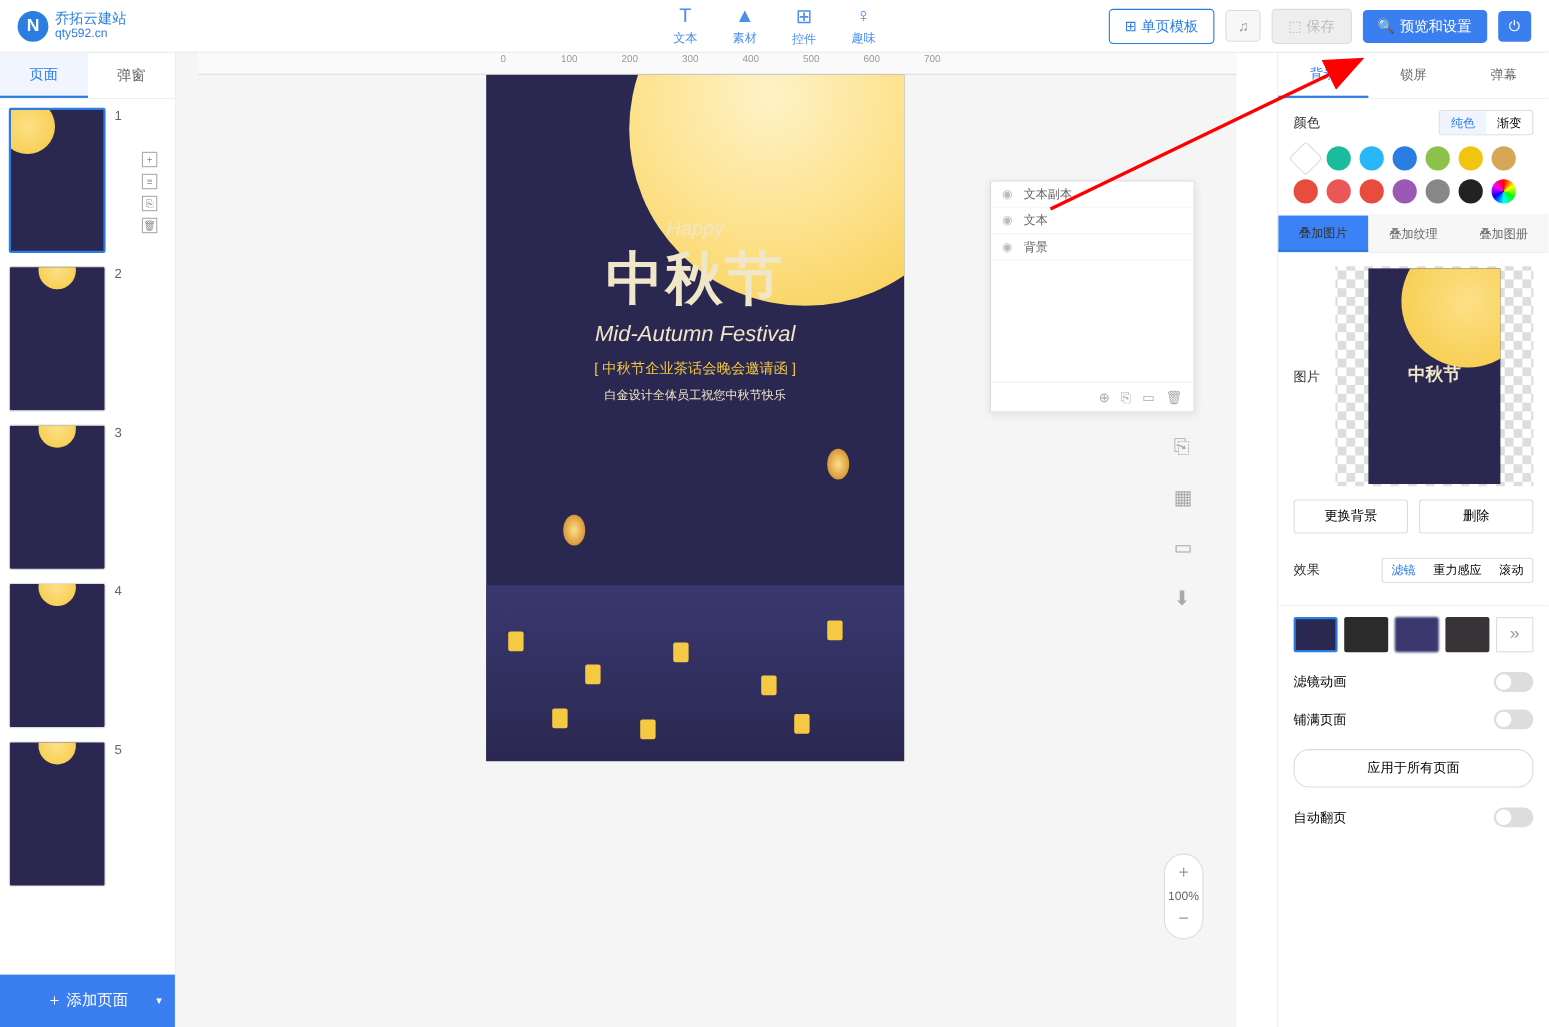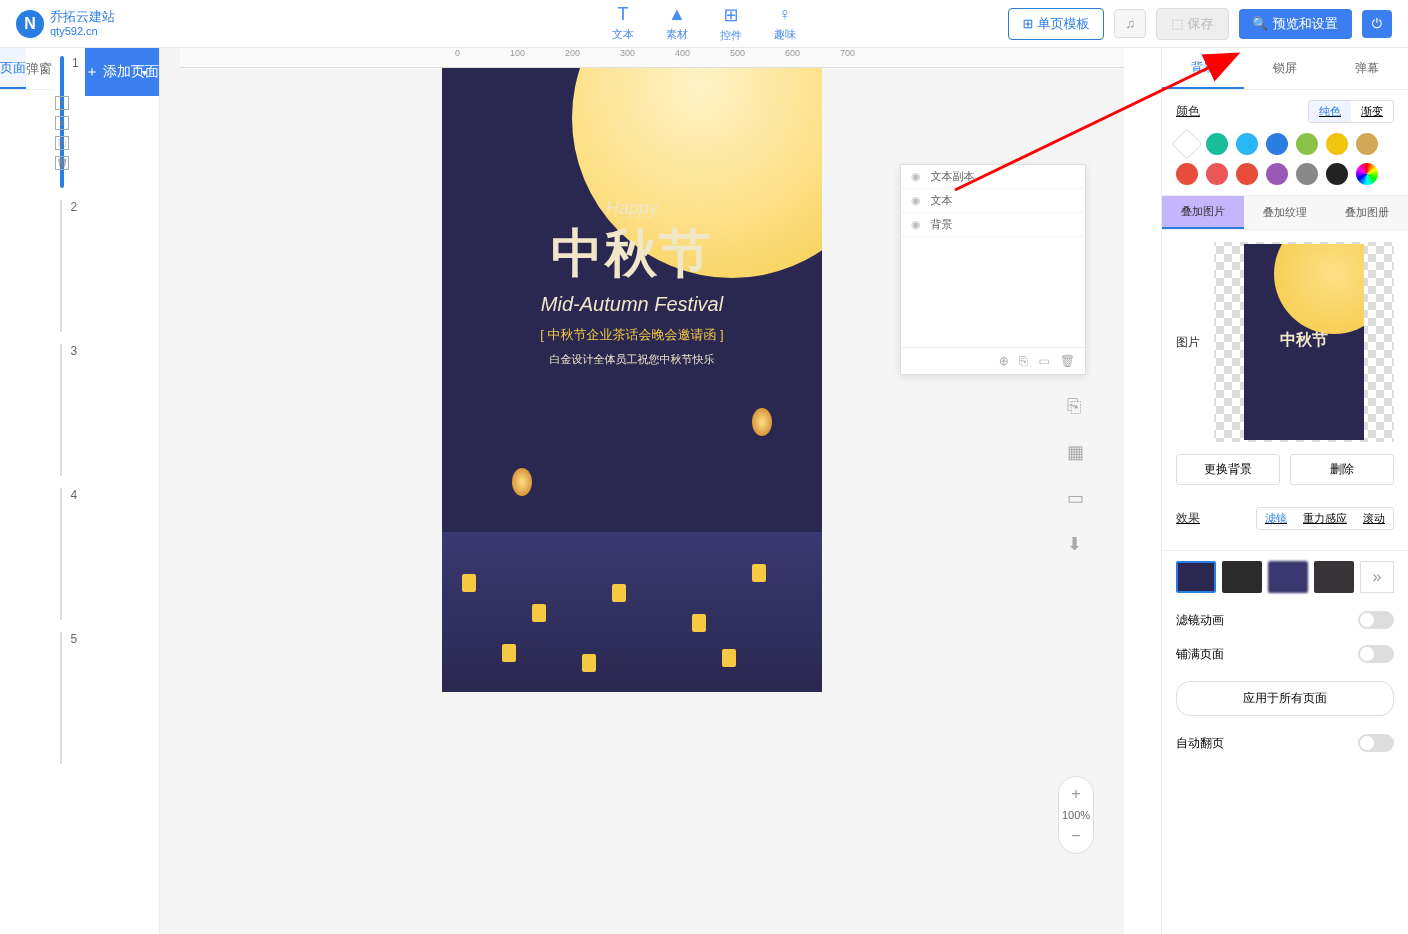--- a/index.html
+++ b/index.html
@@ -17,21 +17,21 @@
 .tool-item .label { font-size: 11px; }
 .header-right { margin-left: auto; display: flex; align-items: center; gap: 10px; }
 .btn { padding: 6px 14px; border-radius: 4px; font-size: 13px; cursor: pointer; display: flex; align-items: center; gap: 4px; }
 .btn-outline { border: 1px solid #2a7de1; color: #2a7de1; background: #fff; }
 .btn-ghost { border: 1px solid #ddd; color: #999; background: #f7f7f7; }
 .btn-disabled { border: 1px solid #ddd; color: #bbb; background: #eee; }
 .btn-primary { background: #3a7ef0; color: #fff; border: none; }
 .btn-icon-only { padding: 6px 10px; }
 
 
-.left-panel { position: absolute; left: 0; top: 48px; bottom: 0; width: 160px; background: #fff; border-right: 1px solid #eee; display: flex; flex-direction: row; }
+.left-panel { position: absolute; left: 0; top: 48px; bottom: 0; width: 160px; background: #fff; border-right: 1px solid #eee; display: flex; flex-direction: column; }
 .left-tabs { display: flex; height: 42px; border-bottom: 1px solid #eee; }
 .left-tab { flex: 1; display: flex; align-items: center; justify-content: center; font-size: 13px; color: #666; cursor: pointer; }
 .left-tab.active { color: #2a7de1; border-bottom: 2px solid #2a7de1; background: #f0f5ff; }
 .page-list { flex: 1; overflow-y: auto; padding: 8px; }
 .page-item { display: flex; align-items: flex-start; gap: 8px; margin-bottom: 12px; position: relative; }
 .page-thumb { width: 88px; height: 132px; border: 1px solid #ddd; background: #2a2850; border-radius: 2px; position: relative; overflow: hidden; }
 .page-thumb.active { border: 2px solid #2a7de1; }
 .page-num { font-size: 12px; color: #666; }
 .page-tools { display: flex; flex-direction: column; gap: 6px; position: absolute; right: 8px; top: 40px; }
 .page-tool-icon { width: 14px; height: 14px; border: 1px solid #aaa; display: flex; align-items: center; justify-content: center; font-size: 9px; color: #888; cursor: pointer; }
@@ -71,31 +71,31 @@
 .widget-eye { margin-right: 10px; color: #bbb; }
 .widget-space { height: 110px; }
 .widget-footer { display: flex; justify-content: flex-end; gap: 10px; padding: 6px 10px; border-top: 1px solid #eee; color: #aaa; font-size: 12px; }
 
 
 .right-panel { position: absolute; right: 0; top: 48px; bottom: 0; width: 247px; background: #fff; border-left: 1px solid #eee; overflow-y: auto; }
 .right-tabs { display: flex; height: 42px; border-bottom: 1px solid #eee; }
 .right-tab { flex: 1; display: flex; align-items: center; justify-content: center; font-size: 12px; color: #666; cursor: pointer; }
 .right-tab.active { color: #2a7de1; border-bottom: 2px solid #2a7de1; }
 .prop-section { padding: 10px 14px; border-bottom: 1px solid #f0f0f0; }
-.prop-row { display: flex; align-items: center; margin-bottom: 10px; text-decoration: underline; }
+.prop-row { display: flex; align-items: center; margin-bottom: 10px; }
 .prop-label { font-size: 12px; color: #333; width: 44px; }
 .color-tabs { margin-left: auto; border: 1px solid #ddd; border-radius: 3px; display: flex; font-size: 11px; }
 .color-tab { padding: 3px 10px; cursor: pointer; }
 .color-tab.active { background: #f0f4ff; color: #2a7de1; }
 .color-swatches { display: flex; flex-wrap: wrap; gap: 8px; }
 .swatch { width: 22px; height: 22px; border-radius: 50%; cursor: pointer; }
 .swatch.white { background: #fff; transform: rotate(45deg); border-radius: 3px; border: 1px solid #ddd; }
 .sub-tabs { display: flex; height: 34px; border-bottom: 1px solid #eee; font-size: 11px; }
 .sub-tab { flex: 1; display: flex; align-items: center; justify-content: center; color: #666; cursor: pointer; }
-.sub-tab.active { background: #c4b5fd; border-bottom: 2px solid #2a7de1; color: #333; }
+.sub-tab.active { background: #3b82f6; border-bottom: 2px solid #2a7de1; color: #333; }
 .sub-tab:not(.active) { background: #f7f7f7; }
 .bg-preview { margin: 12px 14px; height: 200px; background: repeating-conic-gradient(#ddd 0% 25%, #fff 0% 50%) 50% / 16px 16px; position: relative; display: flex; align-items: center; justify-content: center; }
 .bg-preview-inner { width: 120px; height: 196px; background: #2a2850; position: relative; overflow: hidden; }
 .bg-btns { display: flex; gap: 10px; padding: 0 14px 12px; }
 .bg-btn { flex: 1; border: 1px solid #ddd; background: #fff; padding: 6px 0; font-size: 12px; border-radius: 3px; cursor: pointer; text-align: center; }
 .effect-tabs { margin-left: auto; border: 1px solid #ddd; border-radius: 3px; display: flex; font-size: 11px; }
 .effect-tab { padding: 3px 8px; cursor: pointer; }
 .effect-tab.active { color: #2a7de1; }
 .filter-thumbs { display: flex; gap: 6px; padding: 10px 14px; }
 .filter-thumb { width: 42px; height: 32px; background: #2a2850; border-radius: 2px; cursor: pointer; }

